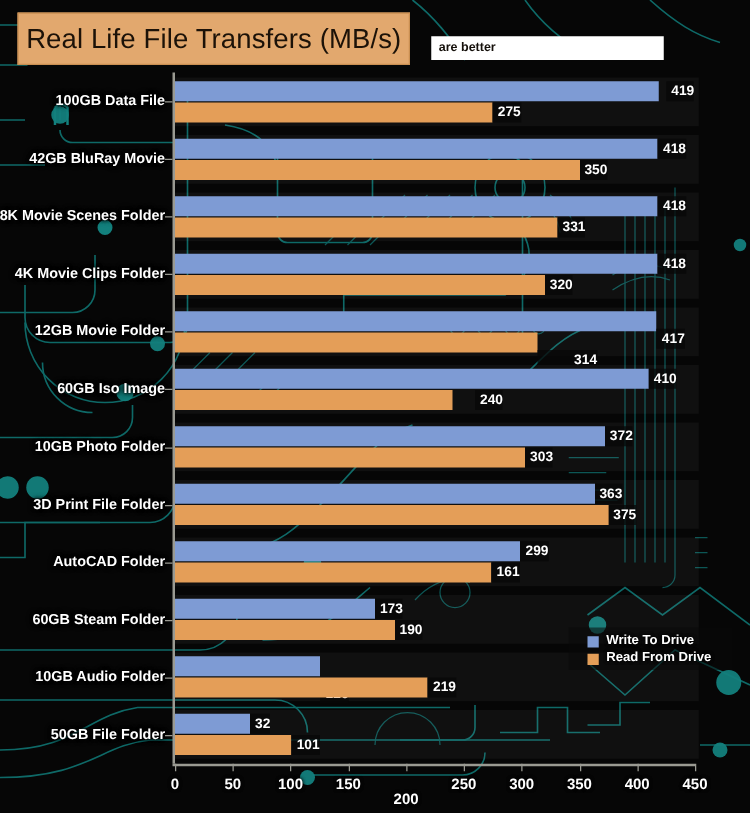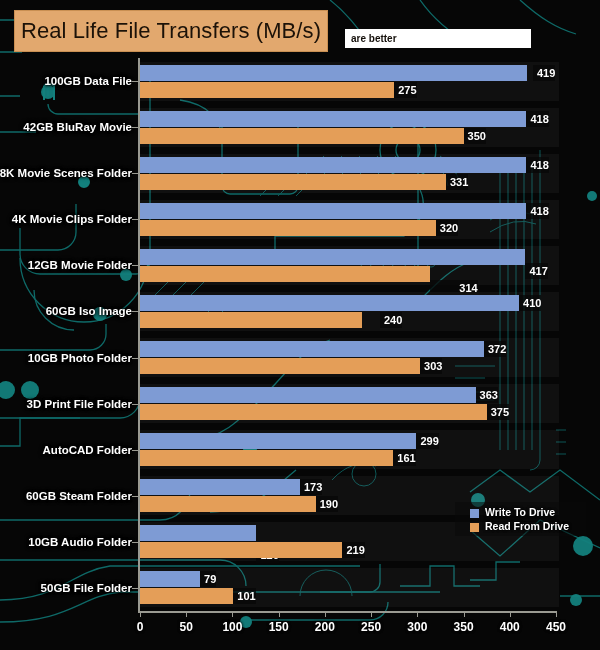--- a/index.html
+++ b/index.html
@@ -269,33 +269,33 @@
       <div class="bar write" style="top: 467.375px; width: 116.48px; background: rgb(126, 155, 212);"></div>
       <div class="bar-val" style="top: 489px; left: 256.48px;">126</div>
       <div class="bar read" style="top: 484.375px; width: 202.453px; background: rgb(228, 158, 88);"></div>
       <div class="bar-val" style="top: 484.375px; left: 342.453px;">219</div>
       <div class="band" style="top: 510.458px; height: 39px;"></div>
       <div class="ytick" style="top: 530px;"></div>
       <div class="cat-wrap" style="top: 0px;">
         <div class="cat-label" style="top: 529.958px;">50GB File Folder</div>
       </div>
       <div class="bar write" style="top: 513.458px; width: 60.0889px; background: rgb(126, 155, 212);"></div>
-      <div class="bar-val" style="top: 513.458px; left: 200.089px;">79</div>
+      <div class="bar-val" style="top: 513.458px; left: 200.089px;">32</div>
       <div class="bar read" style="top: 530.458px; width: 93.3689px; background: rgb(228, 158, 88);"></div>
       <div class="bar-val" style="top: 530.458px; left: 233.369px;">101</div>
       <div class="xtick" style="left: 140px;"></div>
       <div class="xlab" style="left: 140px;">0</div>
       <div class="xtick" style="left: 186.222px;"></div>
       <div class="xlab" style="left: 186.222px;">50</div>
       <div class="xtick" style="left: 232.444px;"></div>
       <div class="xlab" style="left: 232.444px;">100</div>
       <div class="xtick" style="left: 278.667px;"></div>
       <div class="xlab" style="left: 278.667px;">150</div>
       <div class="xtick" style="left: 324.889px;"></div>
-      <div class="xlab" style="left: 324.889px;">200</div>
+      <div class="xlab" style="left: 324.889px; margin-top: 12px;">200</div>
       <div class="xtick" style="left: 371.111px;"></div>
       <div class="xlab" style="left: 371.111px;">250</div>
       <div class="xtick" style="left: 417.333px;"></div>
       <div class="xlab" style="left: 417.333px;">300</div>
       <div class="xtick" style="left: 463.556px;"></div>
       <div class="xlab" style="left: 463.556px;">350</div>
       <div class="xtick" style="left: 509.778px;"></div>
       <div class="xlab" style="left: 509.778px;">400</div>
       <div class="xtick" style="left: 556px;"></div>
       <div class="xlab" style="left: 556px;">450</div>

